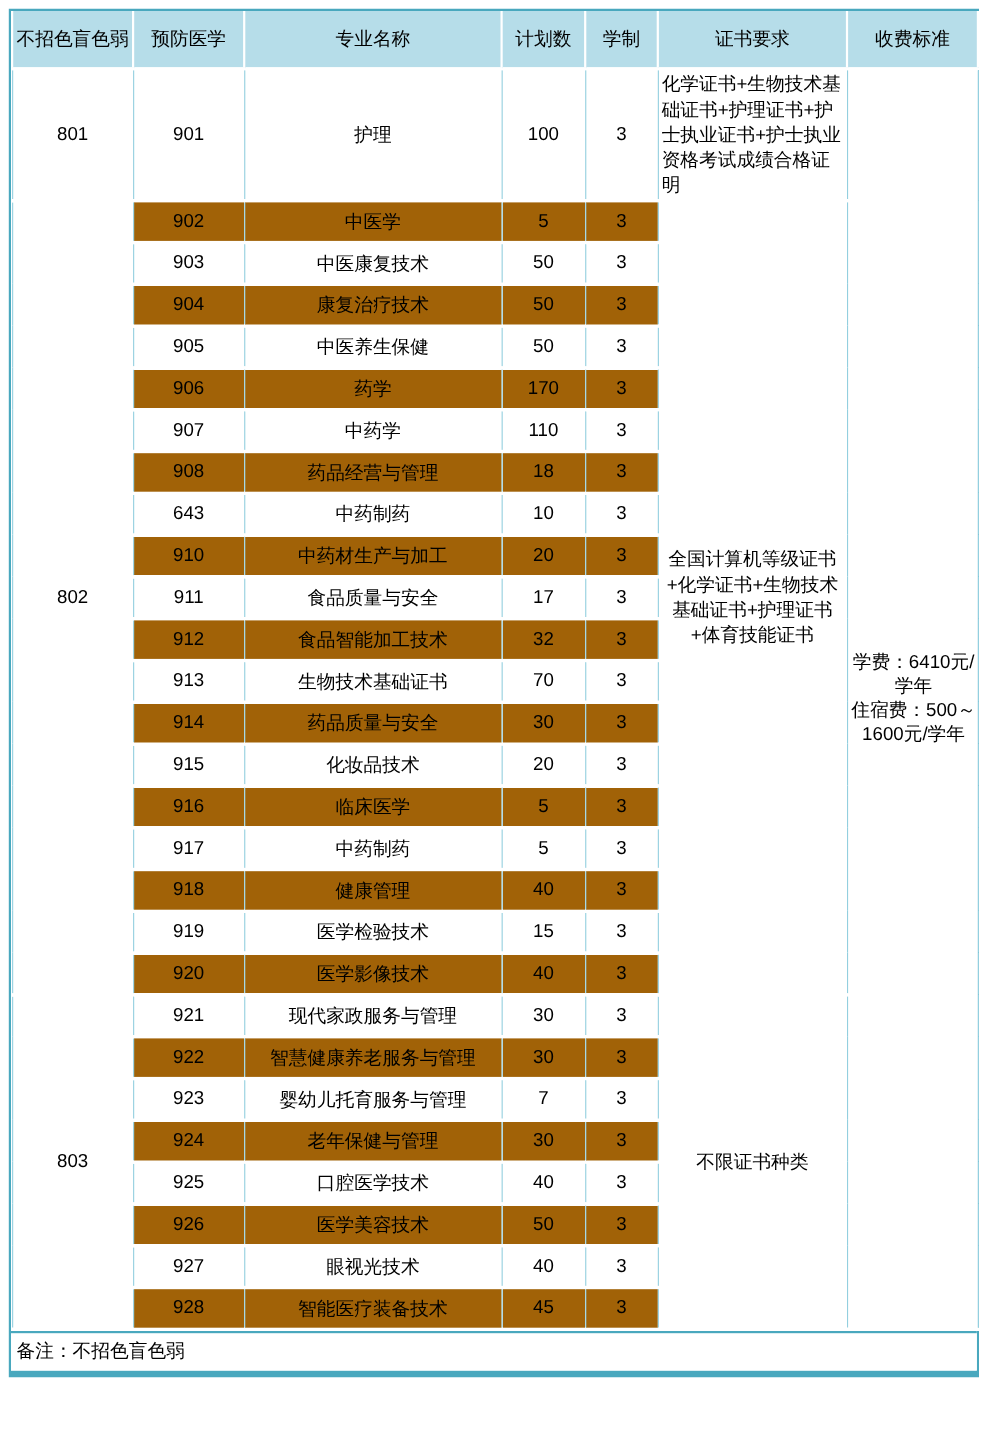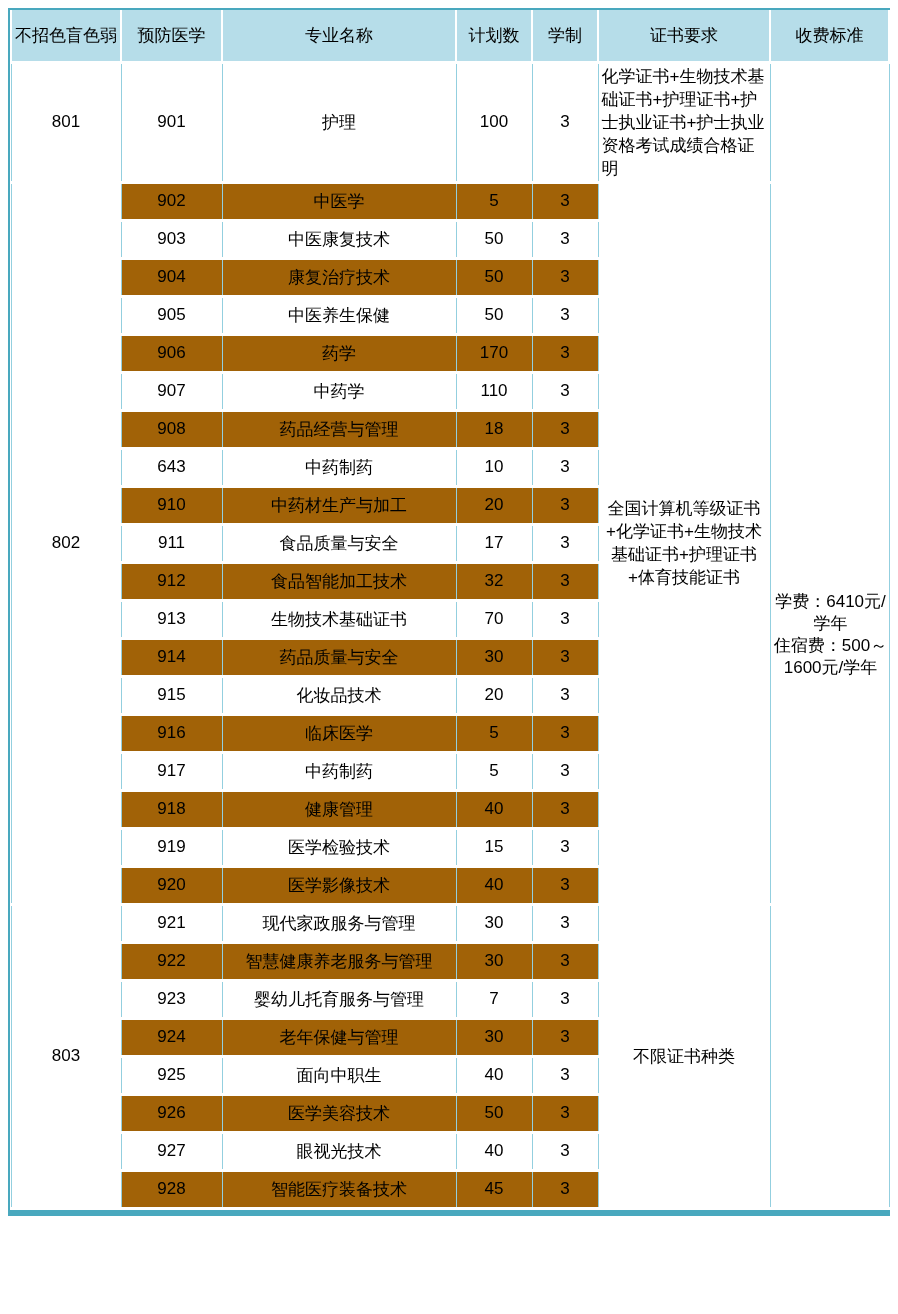--- a/index.html
+++ b/index.html
@@ -265,21 +265,21 @@
             <td>3</td>
           </tr>
           <tr>
             <td class="stripe">924</td>
             <td class="stripe">老年保健与管理</td>
             <td class="stripe">30</td>
             <td class="stripe">3</td>
           </tr>
           <tr>
             <td>925</td>
-            <td>面向中职生</td>
+            <td>口腔医学技术</td>
             <td>40</td>
             <td>3</td>
           </tr>
           <tr>
             <td class="stripe">926</td>
             <td class="stripe">医学美容技术</td>
             <td class="stripe">50</td>
             <td class="stripe">3</td>
           </tr>
           <tr>
@@ -289,14 +289,15 @@
             <td>3</td>
           </tr>
           <tr>
             <td class="stripe">928</td>
             <td class="stripe">智能医疗装备技术</td>
             <td class="stripe">45</td>
             <td class="stripe">3</td>
           </tr>
         </tbody>
     </table>
+    <div class="note-row">备注：不招色盲色弱</div>
   </div>
 </div>
 
 </body></html>

